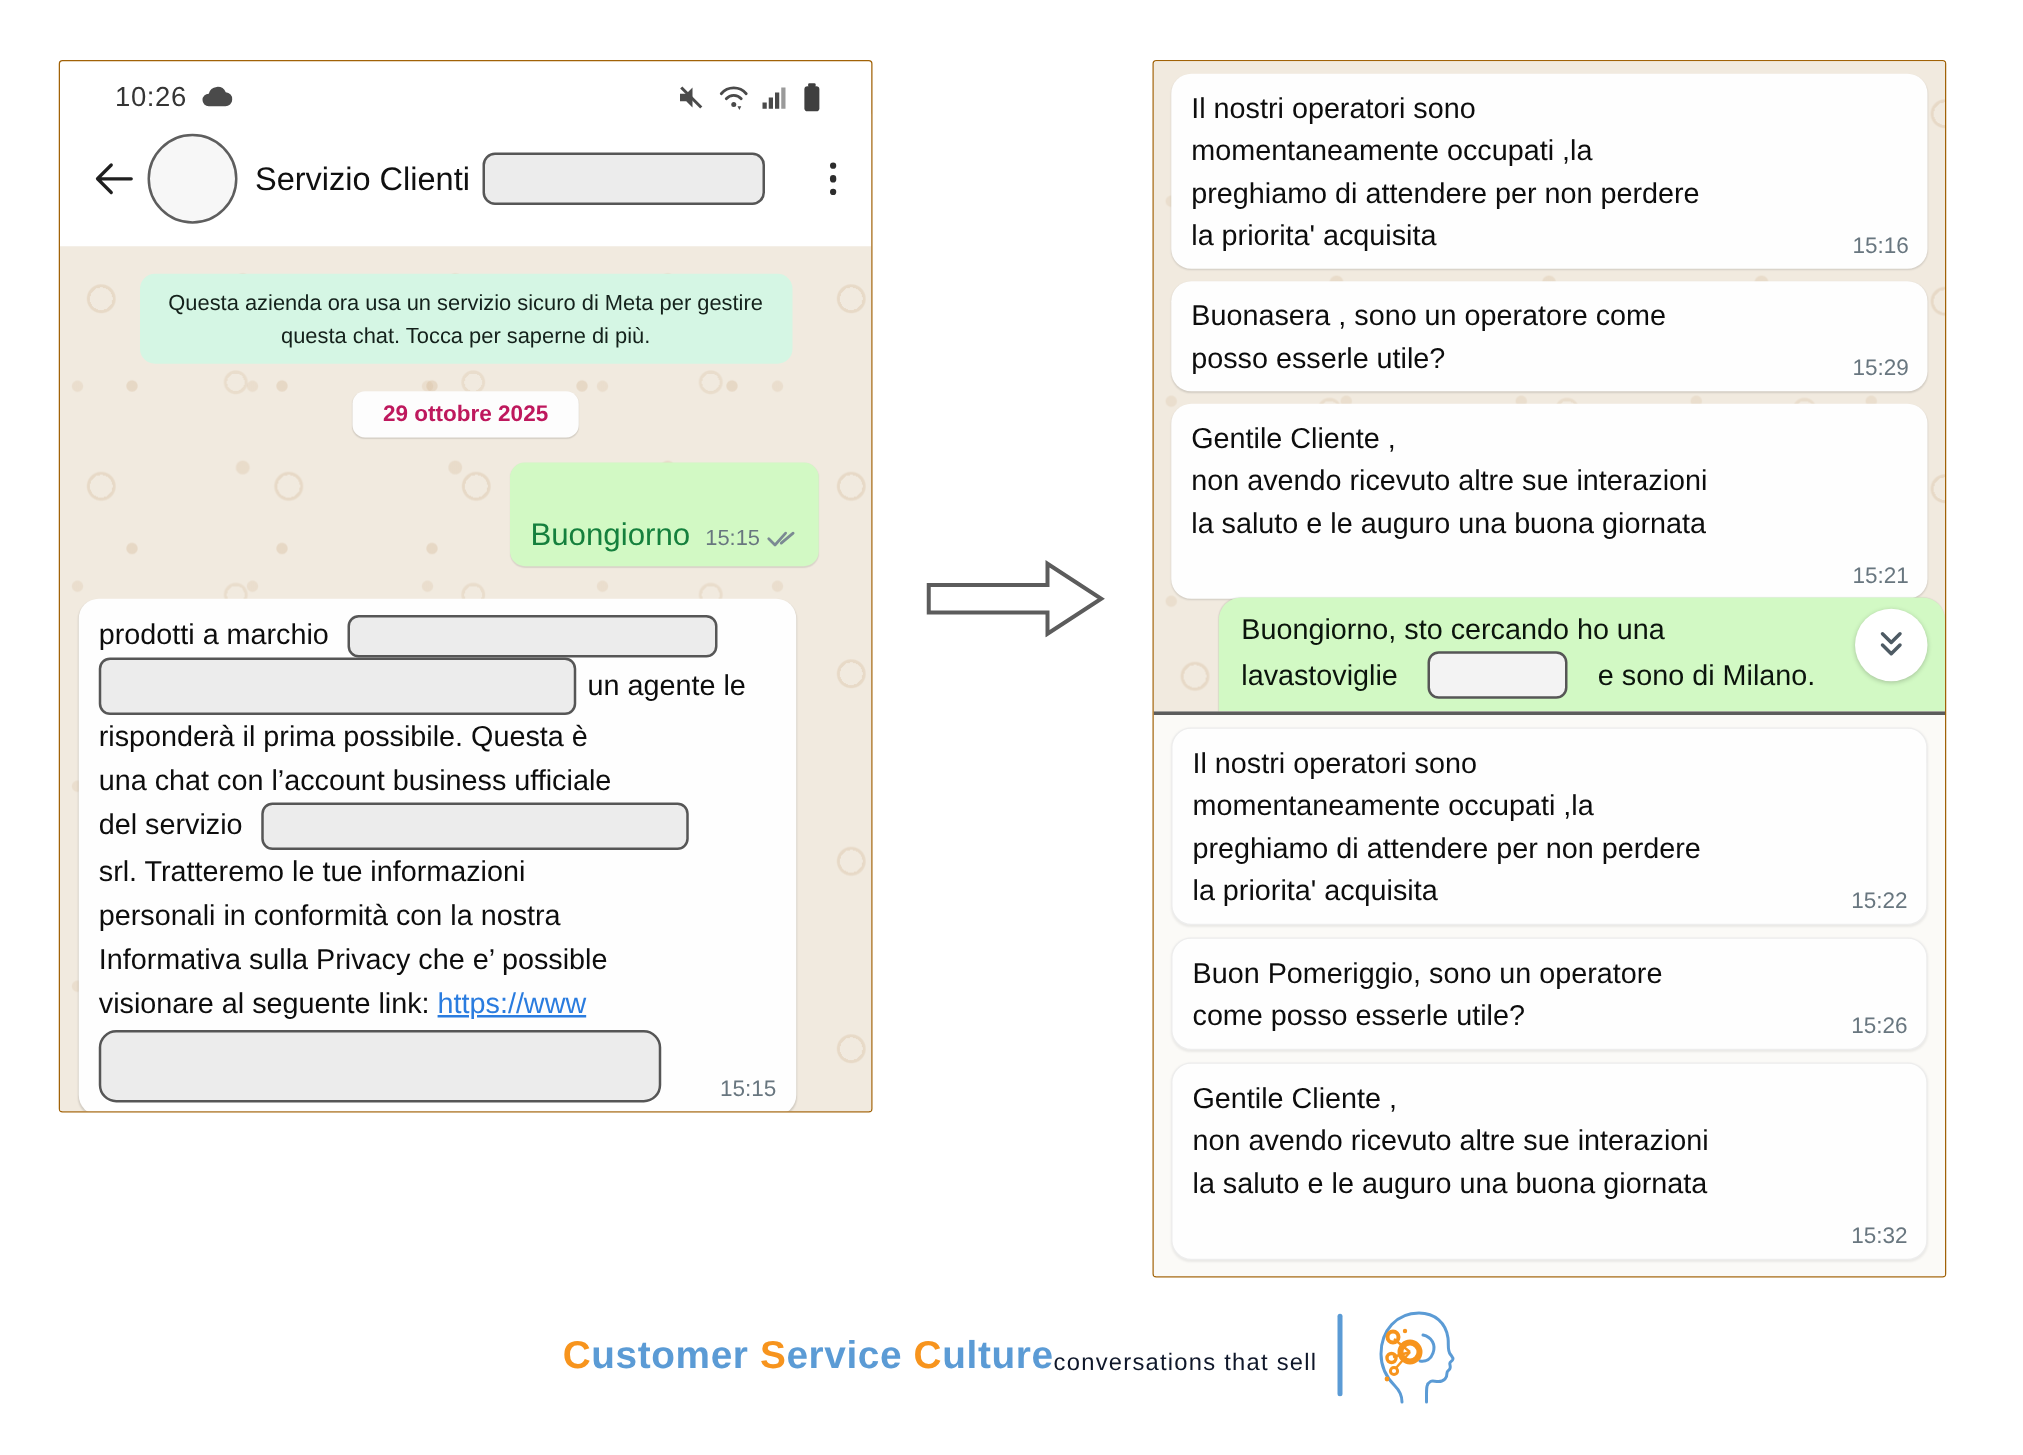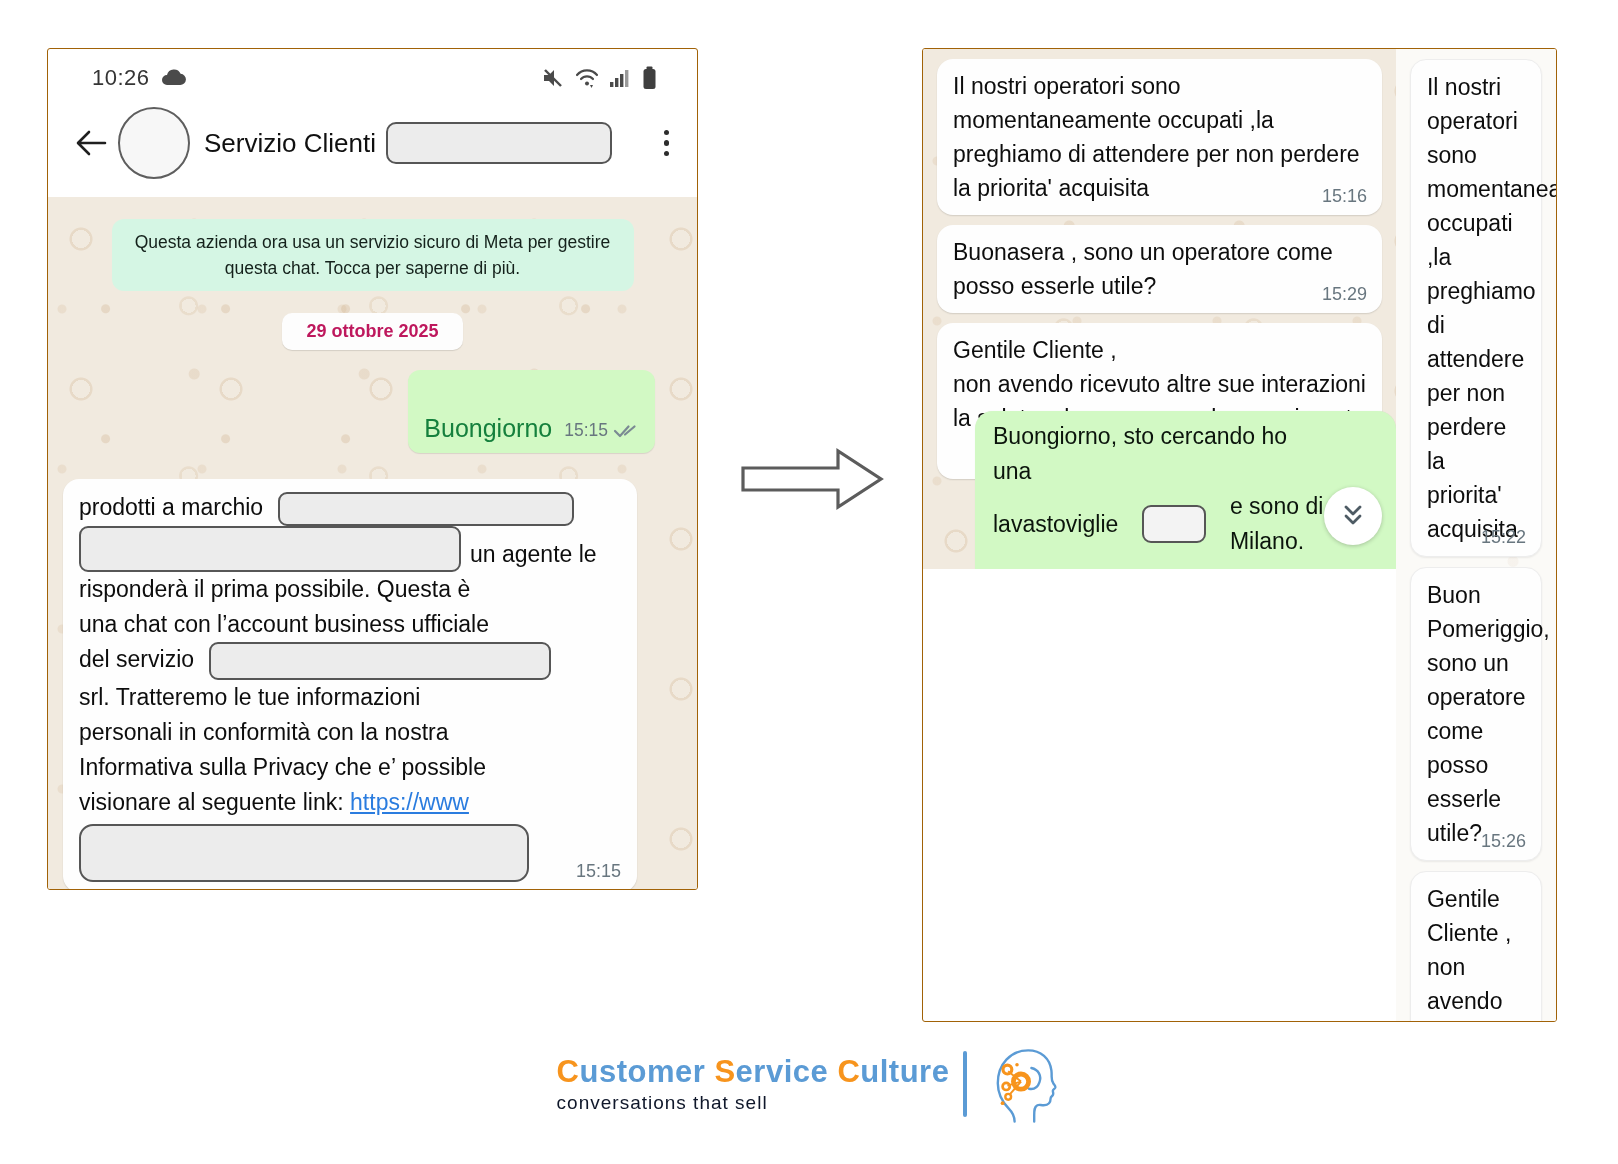--- a/index.html
+++ b/index.html
@@ -52,48 +52,48 @@
                box-shadow:0 1px 1px rgba(0,0,0,0.12); font-size:18px; font-weight:bold; color:#be185d; }
   .out-row { display:flex; justify-content:flex-end; padding-right:42px; margin-top:20px; }
   .out-bubble { display:flex; align-items:flex-end; gap:12px; background:#d2f9c4; border-radius:12px;
                 padding:8px 14px 10px 16px; box-shadow:0 1px 1px rgba(0,0,0,0.10); }
   .out-text { font-size:25px; color:#15803d;margin-top:36px; }
   .out-meta { display:flex; align-items:center; gap:5px; font-size:17.5px; color:#68767f; padding-bottom:2px; }
 
   .welcome-wrap { margin:26px 60px 0 15px; }
   .welcome { background:#fefefe; border-radius:16px; padding:11px 16px 10px; box-shadow:0 1px 1.5px rgba(0,0,0,0.13); }
   .wline { font-size:23px; line-height:35px; color:#0d0d0d; }
-  .wline.flexline { display:flex; align-items:flex-end; gap:9px; }
+  .wline.flexline { display:flex; align-items:center; gap:9px; }
   .wlink { color:#2a7cdf; text-decoration:underline; cursor:pointer; }
   .welcome-foot { display:flex; align-items:flex-end; margin-top:4px; }
   .welcome-foot .msg-time2 { margin-left:auto; font-size:18px; color:#68767f; padding-left:6px; }
 
   
   .flow-arrow { position:absolute; left:740px; top:448px; width:145px; height:62px; }
 
   
-  .right-phone { left:922px; top:48px; width:635px; height:974px; display:flex; flex-direction:row; }
+  .right-phone { left:922px; top:48px; width:635px; height:974px; display:flex; flex-direction:column; }
   .sec-top { position:relative; height:520px; padding:10px 14px 0; overflow:hidden; }
   .sec-top .bubble { margin-bottom:10px; padding:10px 16px 10px; }
   .sec-top .msg-text, .sec-bottom .msg-text { font-size:23px; line-height:34px; }
   .pad-own-time { padding-bottom:44px !important; }
   .divider { height:3px; background:#5c5c5c; flex:0 0 auto; }
   .sec-bottom { position:relative; flex:1; padding:10px 14px 0; overflow:hidden; }
   .sec-bottom .bubble { margin-bottom:10px; padding:10px 16px 10px; border:1px solid #ededed; box-shadow:0 1px 2px rgba(0,0,0,0.07); }
 
   .green-cut { position:absolute; left:52px; right:0; bottom:0; background:#d2f9c4; border-radius:18px 18px 0 0;
                padding:8px 70px 10px 18px; box-shadow:0 0 1px rgba(0,0,0,0.1); }
   .gline { font-size:23px; line-height:35px; color:#0b140c; }
   .gline.flexline { display:flex; align-items:center; gap:24px; }
   .scroll-btn { position:absolute; right:14px; bottom:24px; width:58px; height:58px; border-radius:50%; background:#ffffff;
                 box-shadow:0 1px 4px rgba(0,0,0,0.22); display:flex; align-items:center; justify-content:center; cursor:pointer; }
 
   
   .footer-logo { position:absolute; left:0; right:0; top:1044px; display:flex; justify-content:center; align-items:center; gap:14px; }
-  .logo-text { display:flex; flex-direction:column; }
+  .logo-text { display:flex; flex-direction:row; align-items:flex-end; }
   .brand-line { font-size:31px; font-weight:bold; letter-spacing:0.5px; color:#5b9bd5; white-space:nowrap; }
   .brand-line .init { color:#f7941d; }
   .tagline { font-size:19px; color:#0f172a; letter-spacing:1px; margin-top:2px; margin-right:2px; }
   .logo-bar { width:4px; height:66px; background:#5b9bd5; border-radius:2px; }
   .head-icon { width:80px; height:80px; }
 
   svg { display:block; }
 </style>
 </head>
 <body>

